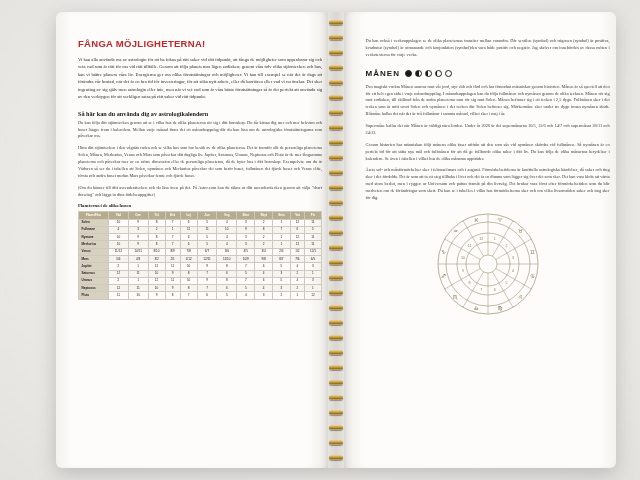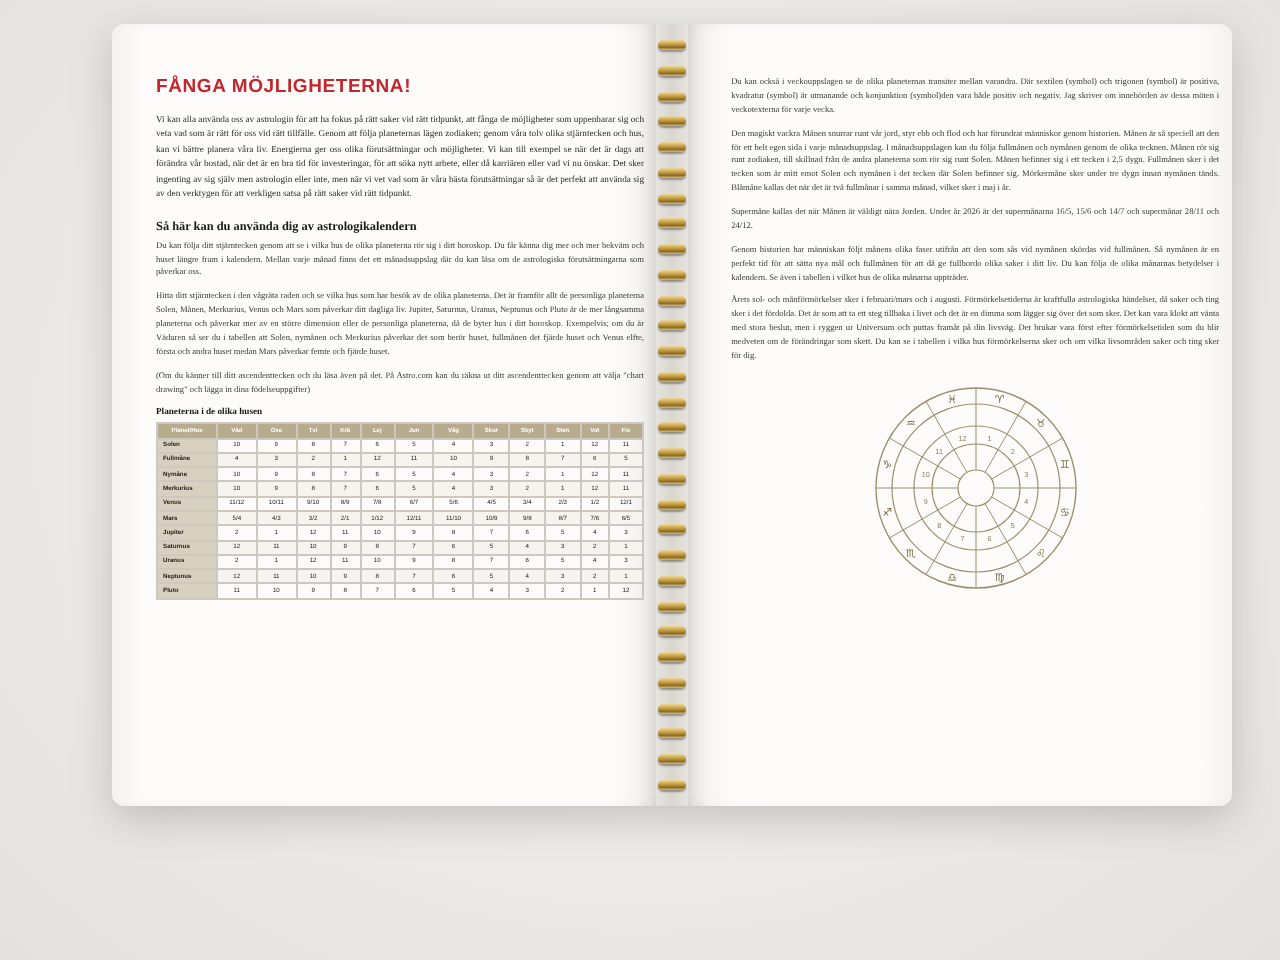--- a/index.html
+++ b/index.html
@@ -17,21 +17,21 @@
   }
   
   #stage:before {
     content: "";
     position: absolute; inset: 0;
     background: radial-gradient(ellipse at 50% 45%, #f7f6f4 0%, #eceae6 60%, #e4e2de 100%);
   }
   .book {
     position: absolute;
     left: 24px; top: 12px;
-    width: 592px; height: 391px;
+    width: 592px; height: 456px;
     display: flex;
     filter: drop-shadow(0 6px 10px rgba(0,0,0,0.18));
     padding-left: 32px;
   }
   .page {
     position: relative;
     background: #fdfcfa;
     height: 100%;
     overflow: hidden;
   }
@@ -409,20 +409,30 @@
         <div class="ring"></div>
         <div class="ring"></div>
         <div class="ring"></div>
         <div class="ring"></div>
       </div>
 
     <div class="page right">
       <div class="rp">
         <p class="small">Du kan också i veckouppslagen se de olika planeternas transiter mellan varandra. Där sextilen (symbol) och trigonen (symbol) är positiva, kvadratur (symbol) är utmanande och konjunktion (symbol)den vara både positiv och negativ. Jag skriver om innebörden av dessa möten i veckotexterna för varje vecka.</p>
 
+        <div class="moon-head">
+          <span class="mt">MÅNEN</span>
+          <span class="phases" id="phases">
+              <span class="ph new"></span>
+              <span class="ph cres"></span>
+              <span class="ph half"></span>
+              <span class="ph gib"></span>
+              <span class="ph full"></span>
+            </span>
+        </div>
 
         <p class="small">Den magiskt vackra Månen snurrar runt vår jord, styr ebb och flod och har förundrat människor genom historien. Månen är så speciell att den för ett helt egen sida i varje månadsuppslag. I månadsuppslagen kan du följa fullmånen och nymånen genom de olika tecknen. Månen rör sig runt zodiaken, till skillnad från de andra planeterna som rör sig runt Solen. Månen befinner sig i ett tecken i 2,5 dygn. Fullmånen sker i det tecken som är mitt emot Solen och nymånen i det tecken där Solen befinner sig. Mörkermåne sker under tre dygn innan nymånen tänds. Blåmåne kallas det när det är två fullmånar i samma månad, vilket sker i maj i år.</p>
         <p class="small">Supermåne kallas det när Månen är väldigt nära Jorden. Under år 2026 är det supermånarna 16/5, 15/6 och 14/7 och supermånar 28/11 och 24/12.</p>
         <p class="small">Genom historien har människan följt månens olika faser utifrån att den som sås vid nymånen skördas vid fullmånen. Så nymånen är en perfekt tid för att sätta nya mål och fullmånen för att då ge fullbordo olika saker i ditt liv. Du kan följa de olika månarnas betydelser i kalendern. Se även i tabellen i vilket hus de olika månarna uppträder.</p>
         <p class="small">Årets sol- och månförmörkelser sker i februari/mars och i augusti. Förmörkelsetiderna är kraftfulla astrologiska händelser, då saker och ting sker i det fördolda. Det är som att ta ett steg tillbaka i livet och det är en dimma som lägger sig över det som sker. Det kan vara klokt att vänta med stora beslut, men i ryggen ur Universum och puttas framåt på din livsväg. Det brukar vara först efter förmörkelsetiden som du blir medveten om de förändringar som skett. Du kan se i tabellen i vilka hus förmörkelserna sker och om vilka livsområden saker och ting sker för dig.</p>
 
         <div class="wheel-wrap">
           <svg class="wheel" width="104" height="104" viewBox="0 0 104 104">
             <circle cx="52" cy="52" r="50" fill="none" stroke="#9c8f6e" stroke-width="0.7"></circle>
             <circle cx="52" cy="52" r="42" fill="none" stroke="#9c8f6e" stroke-width="0.6"></circle>

